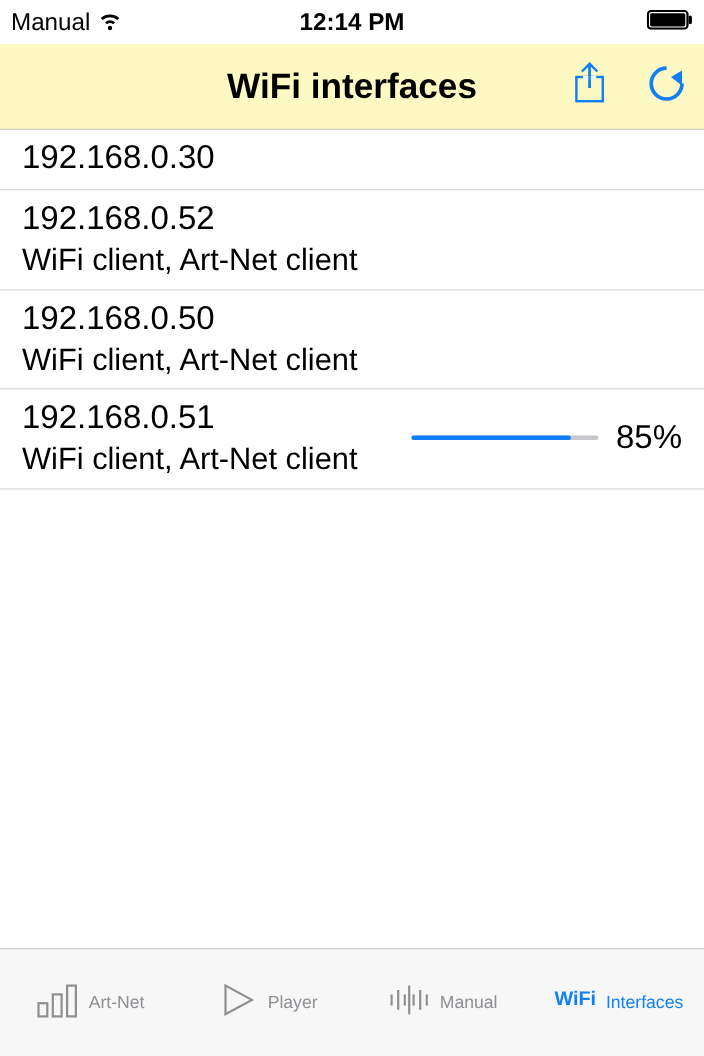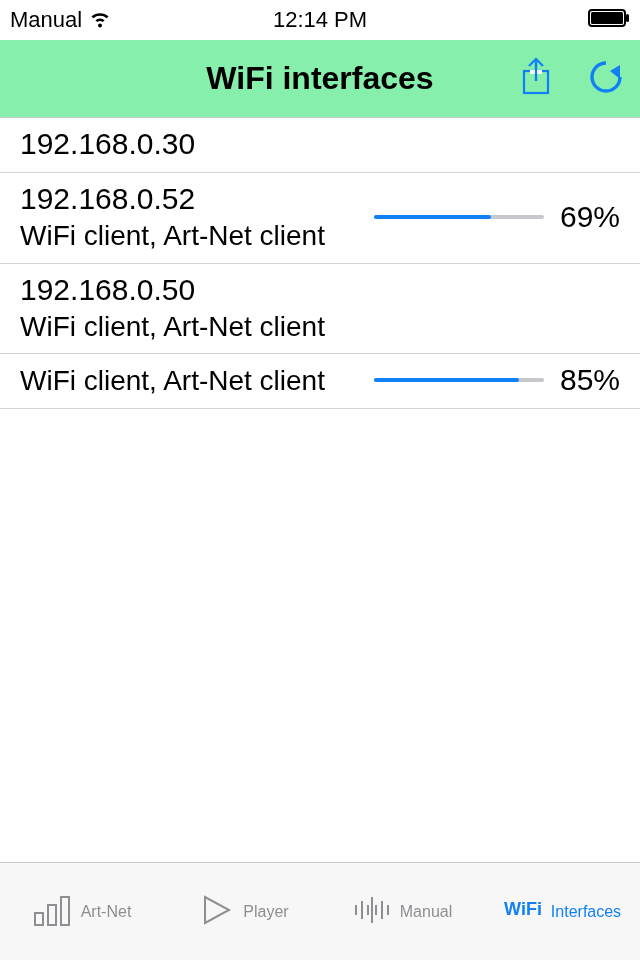--- a/index.html
+++ b/index.html
@@ -16,28 +16,28 @@
       height: 40px;
       display: flex;
       align-items: center;
       justify-content: space-between;
       padding: 0 10px;
       font-size: 22px;
       font-weight: 500;
       color: #000;
     }
     .status-left { display: flex; align-items: center; gap: 6px; }
-    .status-center { position: absolute; left: 50%; transform: translateX(-50%); font-weight: 400; text-align: center; }
+    .status-center { position: absolute; left: 50%; transform: translateX(-50%); font-weight: 700; text-align: center; }
     .status-right { display: flex; align-items: center; }
     .wifi-glyph svg { width: 24px; height: 24px; }
     .battery { display:inline-block; }
     .battery svg { width: 42px; height: 18px; }
     .nav-bar {
       height: 78px;
-      background: #86efac;
+      background: #fef9c3;
       border-bottom: 1px solid #c9c9c9;
       display: flex;
       align-items: center;
       justify-content: center;
       position: relative;
     }
     .nav-title {
       font-size: 32px;
       font-weight: 700;
       color: #000;
@@ -166,35 +166,30 @@
     <div class="row">
       <div class="row-text">
         <div class="row-title">192.168.0.30</div>
       </div>
     </div>
     <div class="row">
       <div class="row-text">
         <div class="row-title">192.168.0.52</div>
         <div class="row-sub">WiFi client, Art-Net client</div>
       </div>
-      <div class="row-right">
-        <div class="progress">
-          <div class="progress-fill" style="width: 69%;"></div>
-        </div>
-        <div class="percent">69%</div>
-      </div>
     </div>
     <div class="row">
       <div class="row-text">
         <div class="row-title">192.168.0.50</div>
         <div class="row-sub">WiFi client, Art-Net client</div>
       </div>
     </div>
     <div class="row">
       <div class="row-text">
+        <div class="row-title">192.168.0.51</div>
         <div class="row-sub">WiFi client, Art-Net client</div>
       </div>
       <div class="row-right">
         <div class="progress">
           <div class="progress-fill" style="width: 85%;"></div>
         </div>
         <div class="percent">85%</div>
       </div>
     </div>
   </div>

